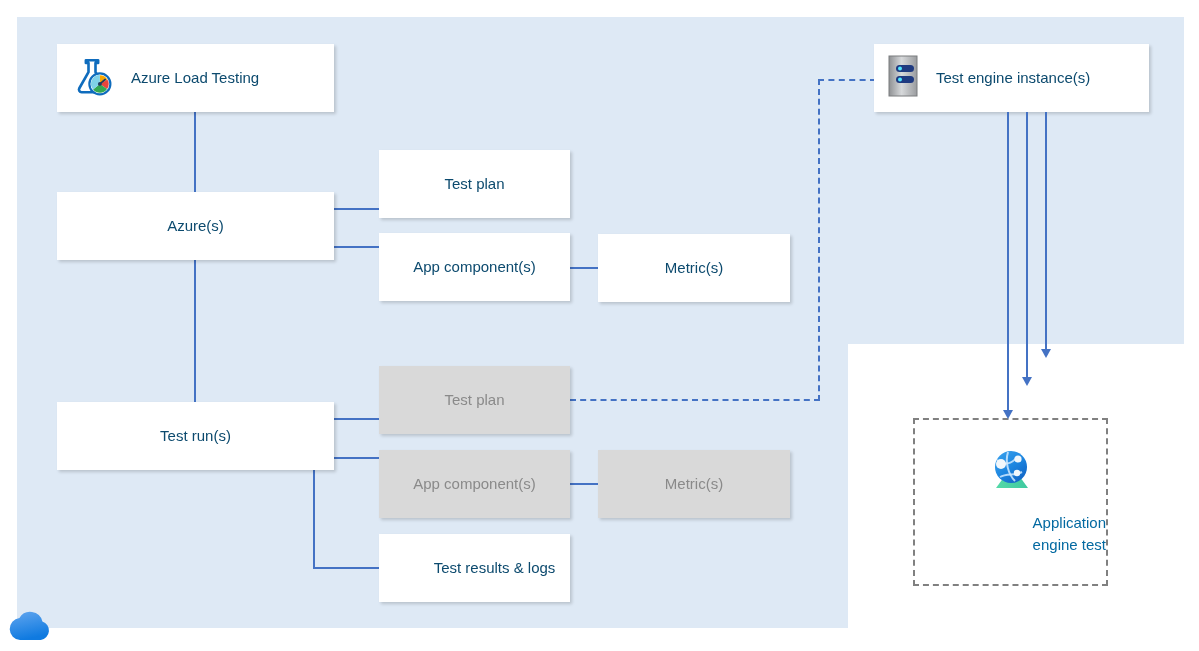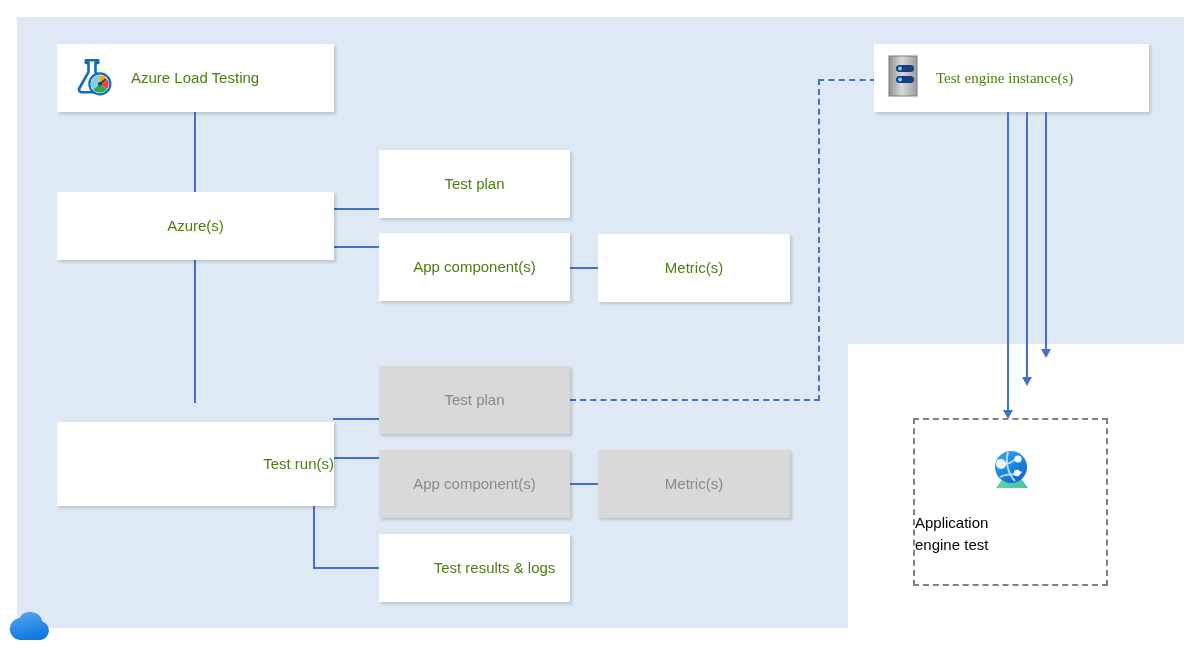--- a/index.html
+++ b/index.html
@@ -44,21 +44,21 @@
     align-items: center;
     justify-content: center;
     box-shadow: 2px 2px 3px rgba(0,0,0,0.17);
     font-size: 15px;
     line-height: 1.25;
     text-align: center;
     z-index: 5;
   }
   .node.white {
     background: #ffffff;
-    color: #4d7c0f;
+    color: #0c4a6e;
   }
   .node.gray {
     background: #d9d9d9;
     color: #8a8a8a;
   }
   .node.icon-node {
     justify-content: flex-start;
     padding-left: 14px;
     gap: 18px;
   }
@@ -111,23 +111,23 @@
     box-sizing: border-box;
     border: 2px dashed #808080;
     background: transparent;
     z-index: 4;
   }
   #app-boundary .app-label {
     position: absolute;
     left: 0;
     right: 0;
     top: 92px;
-    text-align: left;
+    text-align: right;
     font-size: 15px;
-    color: #000000;
+    color: #0369a1;
     line-height: 1.45;
   }
   #app-icon-wrap {
     position: absolute;
     left: 50%;
     top: 26px;
     transform: translateX(-50%);
   }
 
   
@@ -203,41 +203,41 @@
   </div>
 
   <div class="node white" style="left:379px; top:233px; width:191px; height:68px;">
     <span>App component(s)</span>
   </div>
 
   <div class="node white" style="left:598px; top:234px; width:192px; height:68px;">
     <span>Metric(s)</span>
   </div>
 
-  <div class="node white" style="left:57px; top:422px; width:277px; height:84px;justify-content:flex-end;">
+  <div class="node white" style="left:57px; top:402px; width:277px; height:68px;">
     <span>Test run(s)</span>
   </div>
 
   <div class="node gray" style="left:379px; top:366px; width:191px; height:68px;">
     <span>Test plan</span>
   </div>
 
   <div class="node gray" style="left:379px; top:450px; width:191px; height:68px;">
     <span>App component(s)</span>
   </div>
 
   <div class="node gray" style="left:598px; top:450px; width:192px; height:68px;">
     <span>Metric(s)</span>
   </div>
 
   <div class="node white" style="left:379px; top:534px; width:191px; height:68px;padding-left:40px;">
     <span>Test results &amp; logs</span>
   </div>
 
-  <div class="node white icon-node" style="left:874px; top:44px; width:275px; height:68px;font-family:Liberation Serif, serif;">
+  <div class="node white icon-node" style="left:874px; top:44px; width:275px; height:68px;">
     <span class="icon" style="flex:0 0 auto; display:block;">
       <svg width="30" height="42" viewBox="0 0 30 42" aria-hidden="true">
         <defs>
           <linearGradient id="srvg" x1="0" y1="0" x2="1" y2="0">
             <stop offset="0%" stop-color="#8f9194"></stop>
             <stop offset="45%" stop-color="#d7d9db"></stop>
             <stop offset="100%" stop-color="#9a9c9f"></stop>
           </linearGradient>
         </defs>
         <rect x="1" y="1" width="28" height="40" fill="url(#srvg)" stroke="#7a7c7f" stroke-width="1"></rect>

